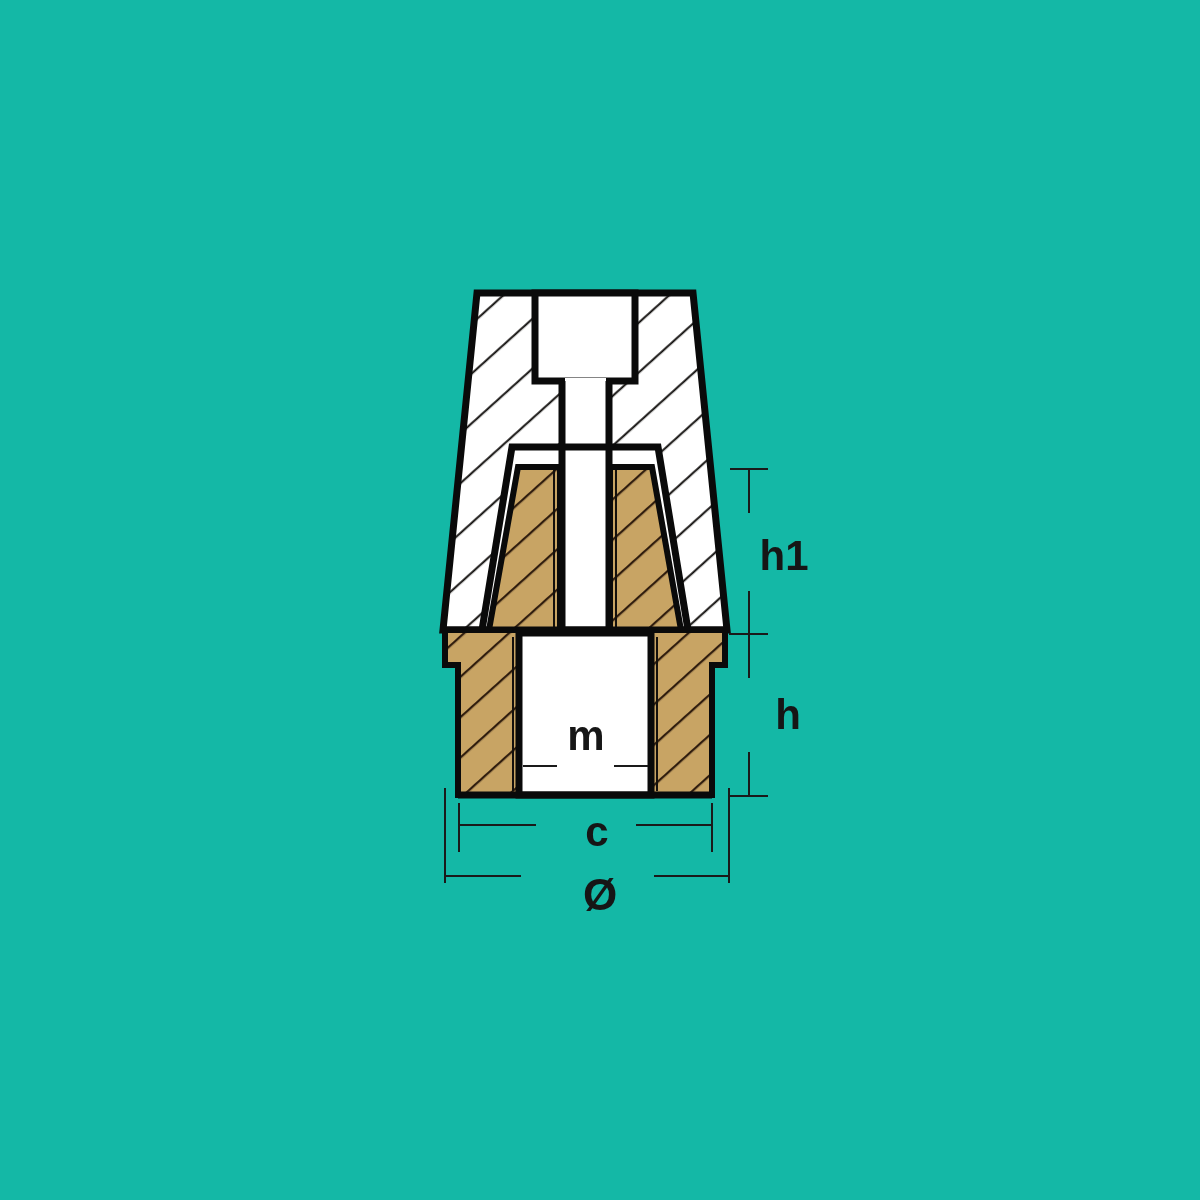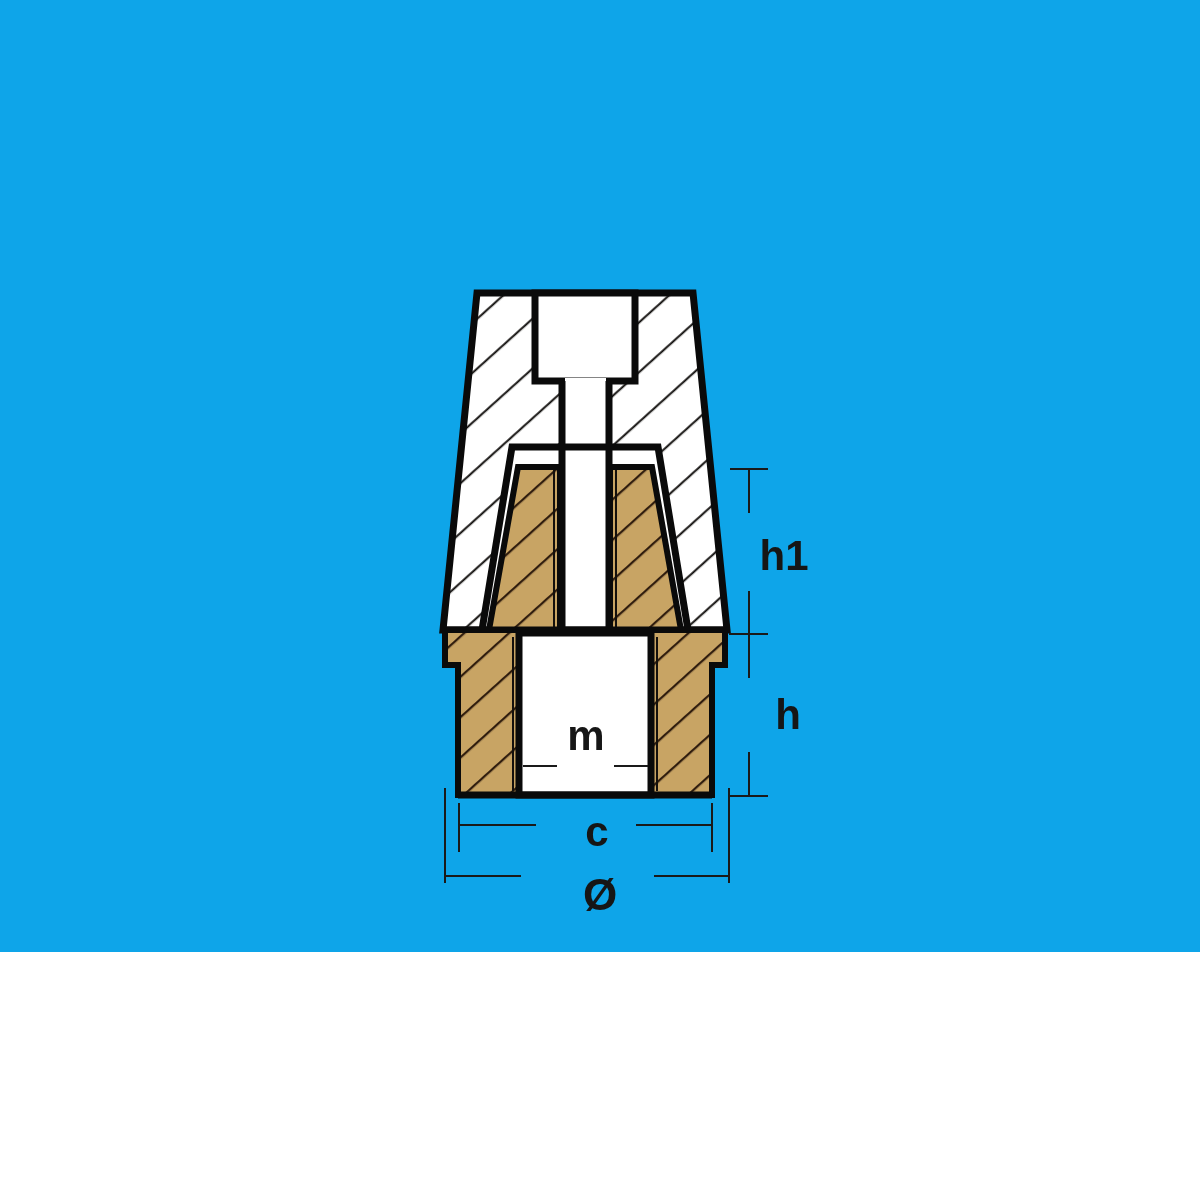--- a/index.html
+++ b/index.html
@@ -3,22 +3,22 @@
 <meta charset="utf-8">
 <style>
   html, body {
     margin: 0;
     padding: 0;
     background: #ffffff;
   }
   .canvas {
     position: relative;
     width: 1200px;
-    height: 952px;
-    background: #0ea5e9;
+    height: 1200px;
+    background: #14b8a6;
     overflow: hidden;
   }
   svg {
     position: absolute;
     inset: 0;
     display: block;
   }
   .outline {
     stroke: #0a0a0a;
     stroke-linejoin: miter;

